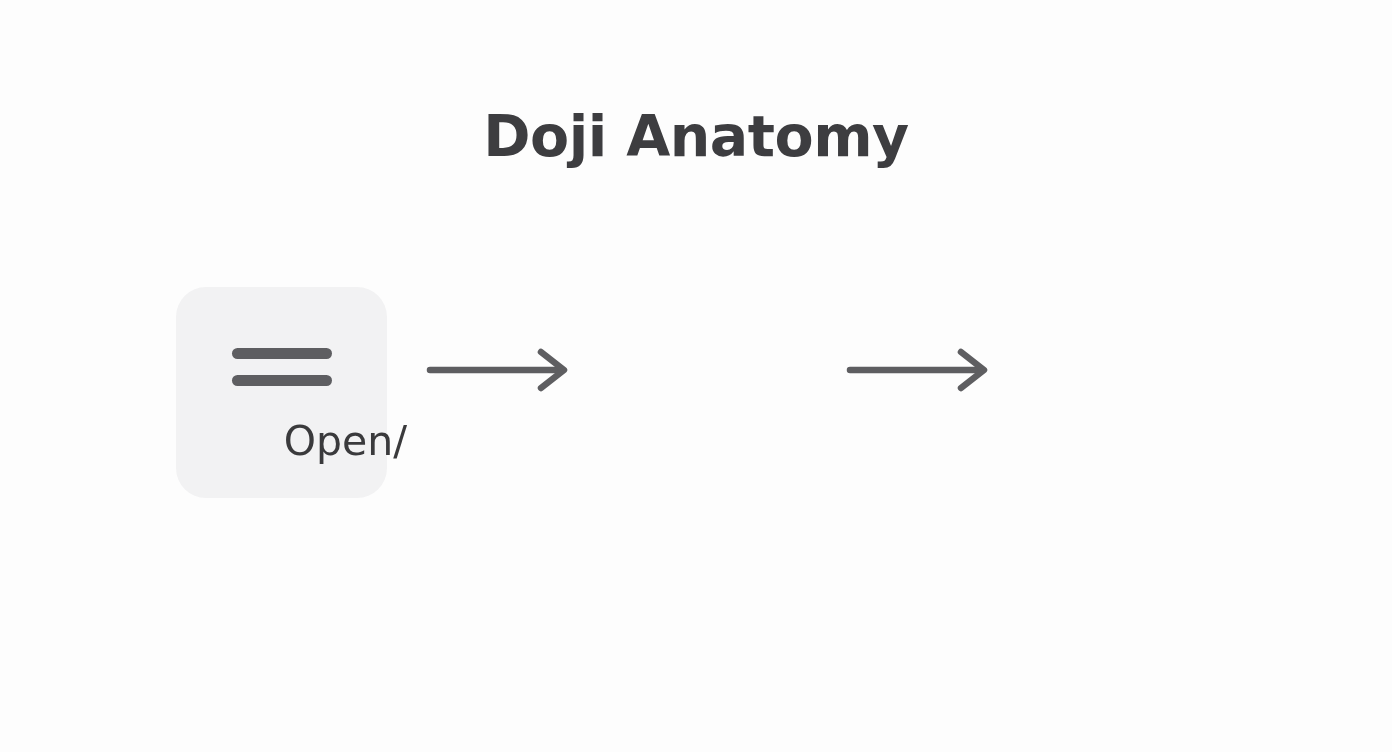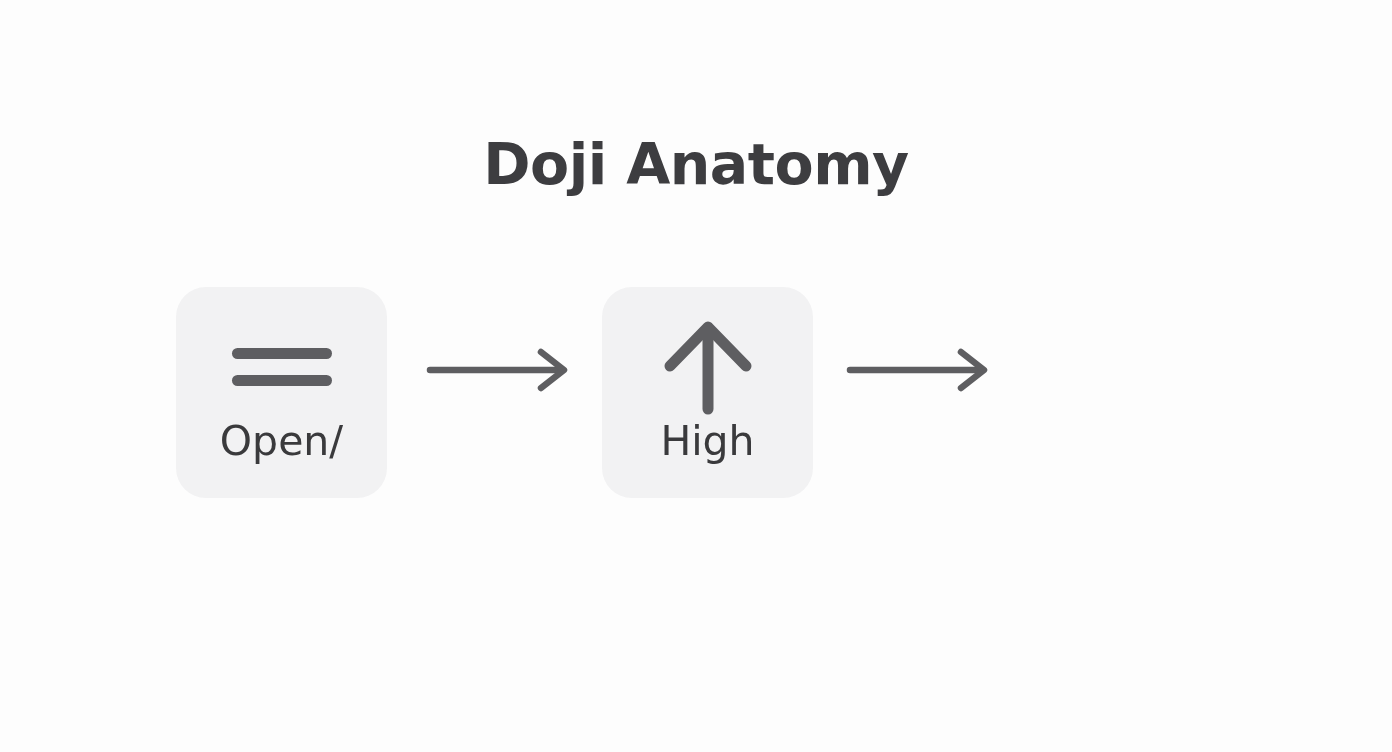--- a/index.html
+++ b/index.html
@@ -28,21 +28,20 @@
     right: 0;
     top: 108px;
     text-align: center;
     font-family: "DejaVu Sans", sans-serif;
     font-size: 57px;
     font-weight: 700;
     color: #3d3d40;
     letter-spacing: -0.5px;
     line-height: 1;
     white-space: nowrap;
-    margin-top: 28px;
   }
 
   
   .flow {
     position: absolute;
     left: 0;
     top: 287px;
     width: 1392px;
     height: 212px;
   }
@@ -69,21 +68,21 @@
     display: flex;
     align-items: center;
     justify-content: center;
   }
 
   .card-label {
     position: absolute;
     left: -20px;
     right: -20px;
     top: 132px;
-    text-align: center;
+    text-align: right;
     font-family: "DejaVu Sans", sans-serif;
     font-size: 41px;
     font-weight: 400;
     color: #3a3a3c;
     line-height: 1.1;
     white-space: nowrap;
   }
 
   
   .connector {
@@ -117,31 +116,20 @@
 
     <div class="connector connector-1">
       <svg width="150" height="46" viewBox="0 0 150 46" aria-hidden="true">
         <g fill="none" stroke="#5e5e61" stroke-width="6.5" stroke-linecap="round" stroke-linejoin="round">
           <line x1="6" y1="23" x2="136" y2="23"></line>
           <polyline points="117,5 140,23 117,41"></polyline>
         </g>
       </svg>
     </div>
 
-    <div class="card card-2">
-      <div class="card-icon">
-        <svg width="92" height="96" viewBox="0 0 92 96" aria-hidden="true">
-          <g fill="none" stroke="#5e5e61" stroke-width="11" stroke-linecap="round" stroke-linejoin="round">
-            <line x1="46" y1="90" x2="46" y2="10"></line>
-            <polyline points="8,47 46,8 84,47"></polyline>
-          </g>
-        </svg>
-      </div>
-      <div class="card-label">High</div>
-    </div>
 
     <div class="connector connector-2">
       <svg width="150" height="46" viewBox="0 0 150 46" aria-hidden="true">
         <g fill="none" stroke="#5e5e61" stroke-width="6.5" stroke-linecap="round" stroke-linejoin="round">
           <line x1="6" y1="23" x2="136" y2="23"></line>
           <polyline points="117,5 140,23 117,41"></polyline>
         </g>
       </svg>
     </div>
 

